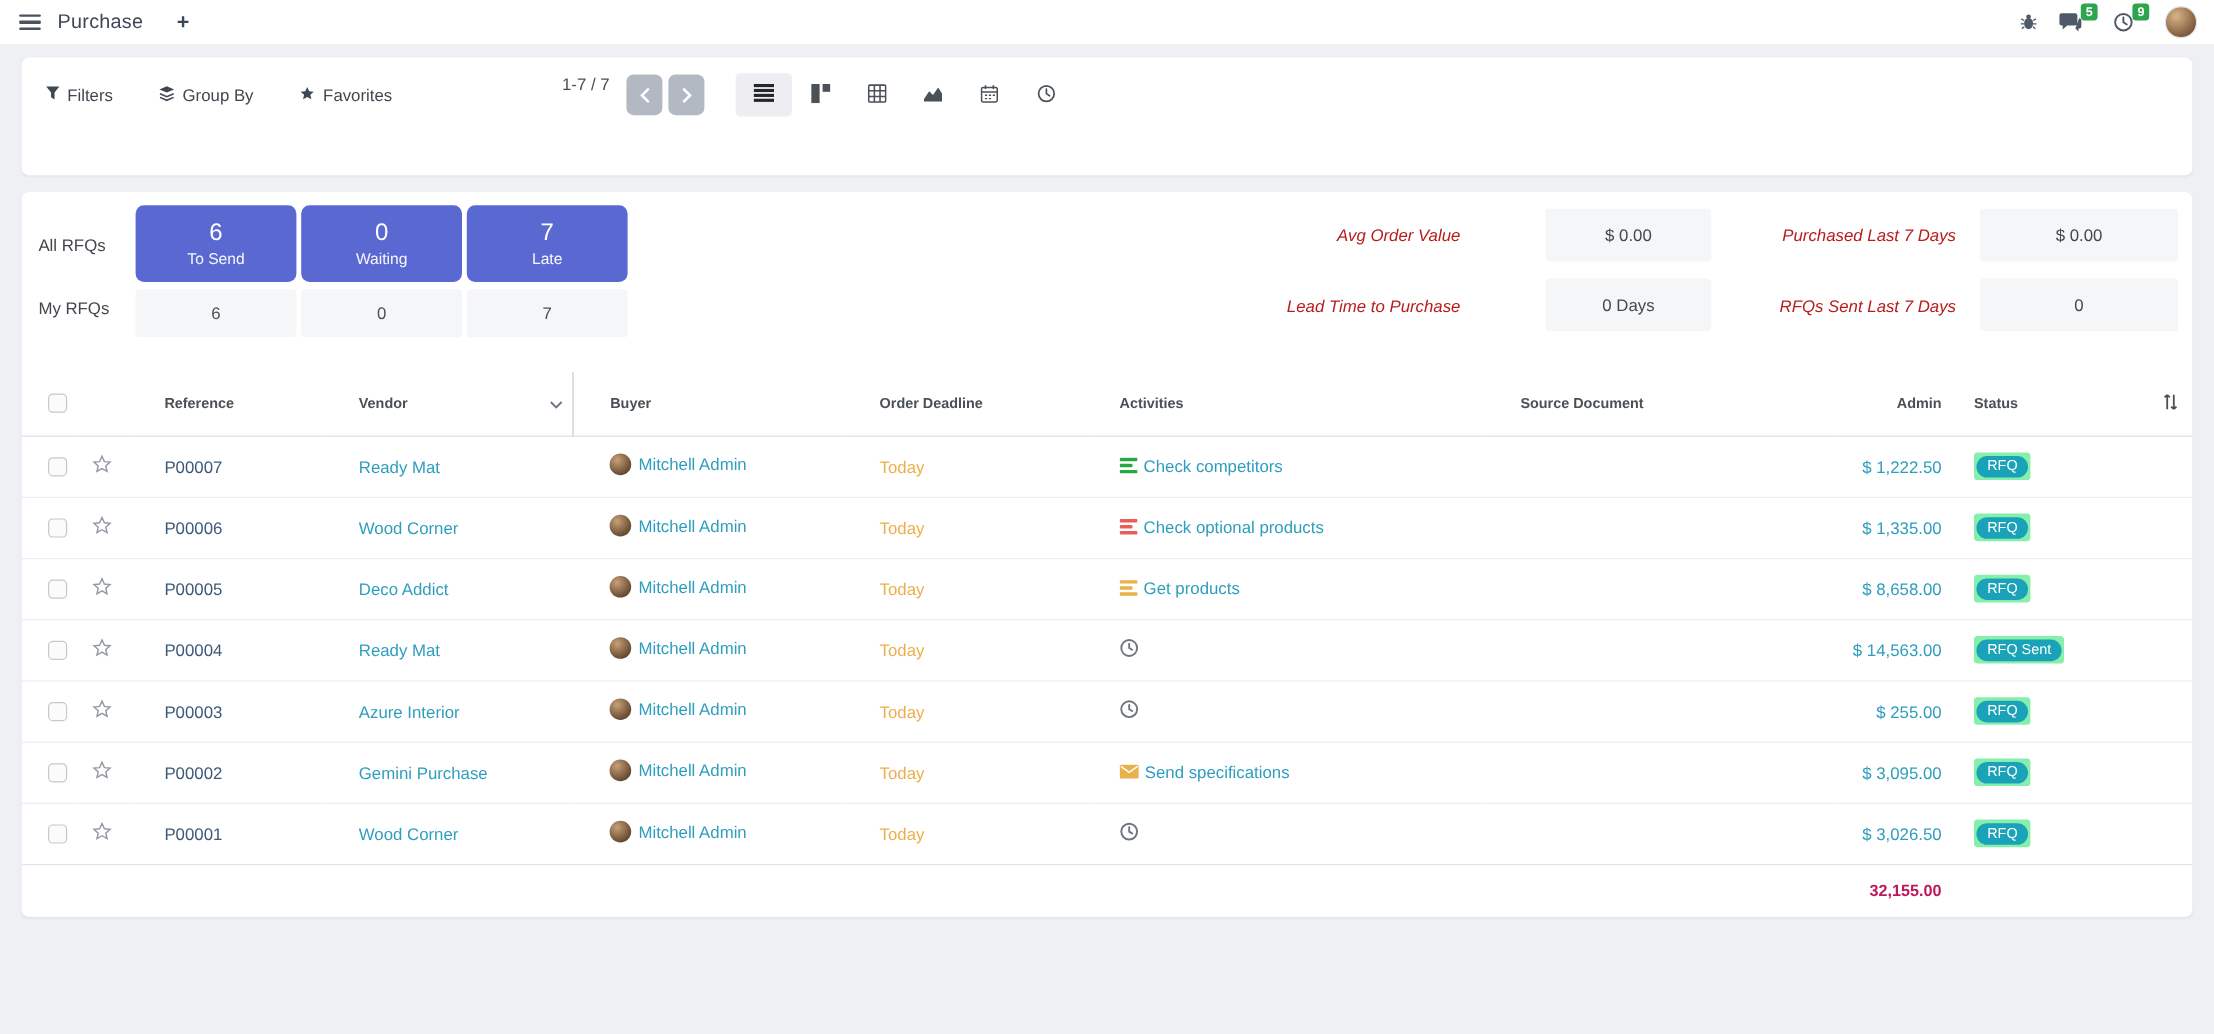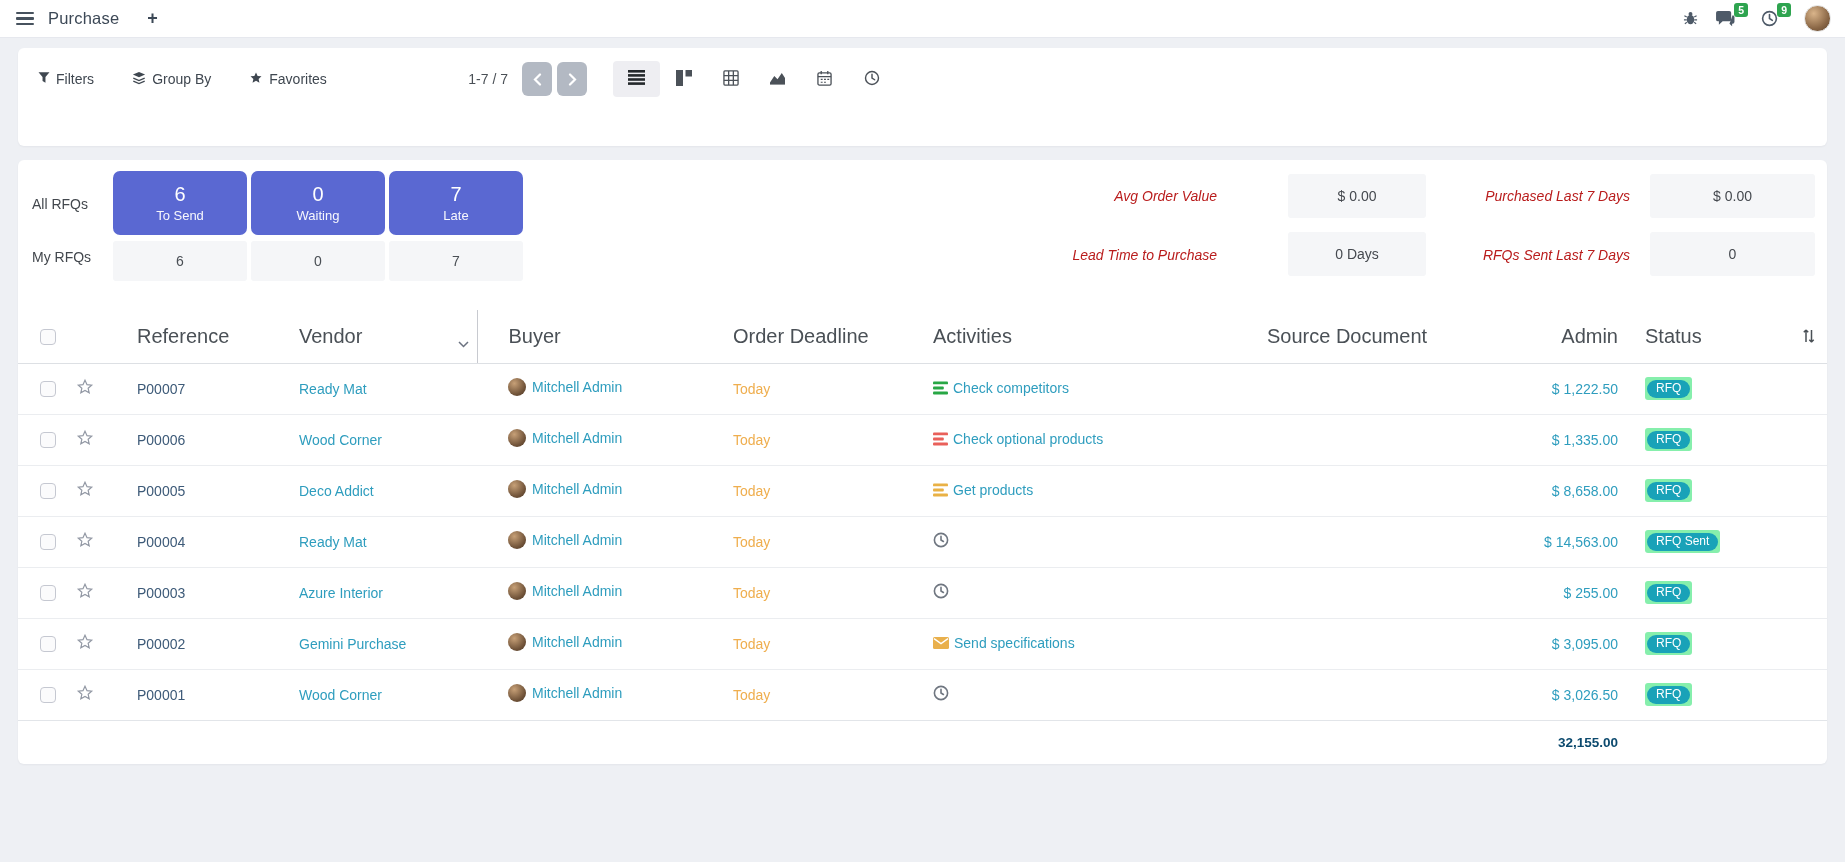--- a/index.html
+++ b/index.html
@@ -40,21 +40,21 @@
   .search-box { position:relative; height:31px; border:1px solid #d7dade; border-radius:10px;
     display:flex; align-items:center; padding:0 10px; background:#fff; }
   .search-caret { width:1px; height:16px; background:#3c78d8; margin-right:2px; }
   .search-box input { flex:1; border:none; outline:none; font-size:13.5px; color:#444;
     font-family:"Liberation Sans",sans-serif; background:transparent; }
   .search-box input::placeholder { color:#c3c8d0; }
 
   .cp-toolbar { margin-top:8px; display:flex; align-items:center; height:36px; }
   .filter-group { display:flex; align-items:center; gap:38px; margin-left:20px; }
   .tool { display:inline-flex; align-items:center; gap:6px; color:#3f4750; font-size:14px; cursor:pointer; }
-  .pager-group { margin-left:auto; display:flex; align-items:center; gap:5px; }
+  .pager-group { margin-left:auto; display:flex; align-items:flex-start; gap:5px; }
   .pager-text { color:#4a5056; margin-right:9px; font-size:14px; }
   .pager-btn { width:30px; height:34px; background:#b3b9c3; border:none; border-radius:6px;
     display:inline-flex; align-items:center; justify-content:center; cursor:pointer; }
   .view-switcher { display:flex; margin-left:26px; }
   .view-btn { width:47px; height:36px; display:inline-flex; align-items:center; justify-content:center;
     border-radius:4px; cursor:pointer; color:#4b5158; }
   .view-btn.active { background:#eeeef2; color:#24282c; }
 
   
   .main-card { height:604px; overflow:hidden; }
@@ -66,21 +66,21 @@
   .kpi-btn .num { font-size:20px; line-height:20px; }
   .kpi-btn .lbl { font-size:13px; opacity:.95; }
   .kpi-cell { position:absolute; top:81px; width:134px; height:40px; background:#f5f6f8; border-radius:3px;
     display:flex; align-items:center; justify-content:center; color:#4a4f55; font-size:14px; }
   .kpi-r-label { position:absolute; font-size:14px; color:#b91c1c; text-align:right;font-style:italic; }
   .kpi-box { position:absolute; height:44px; background:#f5f6f8; border-radius:3px;
     display:flex; align-items:center; justify-content:center; color:#45494f; font-size:14px; }
 
   
   table { width:100%; border-collapse:collapse; table-layout:fixed; }
-  th { height:53px; font-size:20px; font-weight:400; color:#4a5056; text-align:left; border-bottom:1px solid #dde0e4; }
+  th { height:53px; font-size:12px; font-weight:700; color:#4a5056; text-align:left; border-bottom:1px solid #dde0e4; }
   td { height:51px; border-top:1px solid #ebedf0; font-size:14px; }
   tr.body-row:first-child td { border-top:none; }
   .c-check { padding-left:22px; }
   .c-star { text-align:center; }
   .c-ref { padding-left:30px; }
   .c-vendor { padding-left:32px; }
   th.c-vendor { border-right:1px solid #c8cad0; position:relative; }
   th.c-vendor .sort-ic { position:absolute; right:8px; top:20px; }
   .c-buyer { padding-left:31px; }
   .c-deadline { padding-left:31px; }
@@ -98,21 +98,21 @@
   .buyer-wrap { display:inline-flex; align-items:center; gap:6px; }
   .mini-avatar { width:18px; height:18px; border-radius:50%; flex:0 0 18px;
     background:radial-gradient(circle at 35% 30%, #c7a077, #6f5238 65%, #4a3523); }
   .act { display:inline-flex; align-items:center; gap:5px; }
   .act .ic { display:inline-flex; }
   .total-val { color:var(--link,#2e9dbe); }
   .badge-wrap { display:inline-block; background:#86efac; border-radius:3px; padding:2px 2px; }
   .badge-pill { display:inline-block; background:var(--status,#19a2b8); color:#fff; font-size:12px;
     border-radius:11px; padding:2px 9px 3px; line-height:13px; }
   tr.footer-row td { height:44px; border-top:1px solid #e2e5e9; }
-  .footer-total { font-weight:700; color:#0c4a6e; font-size:13.5px; }
+  .footer-total { font-weight:700; color:#be185d; font-size:13.5px; }
 </style>
 </head>
 <body>
 
 <div class="app">
 
   <header class="navbar">
     <div class="nav-left">
       <span class="hamburger">
           <i></i>

